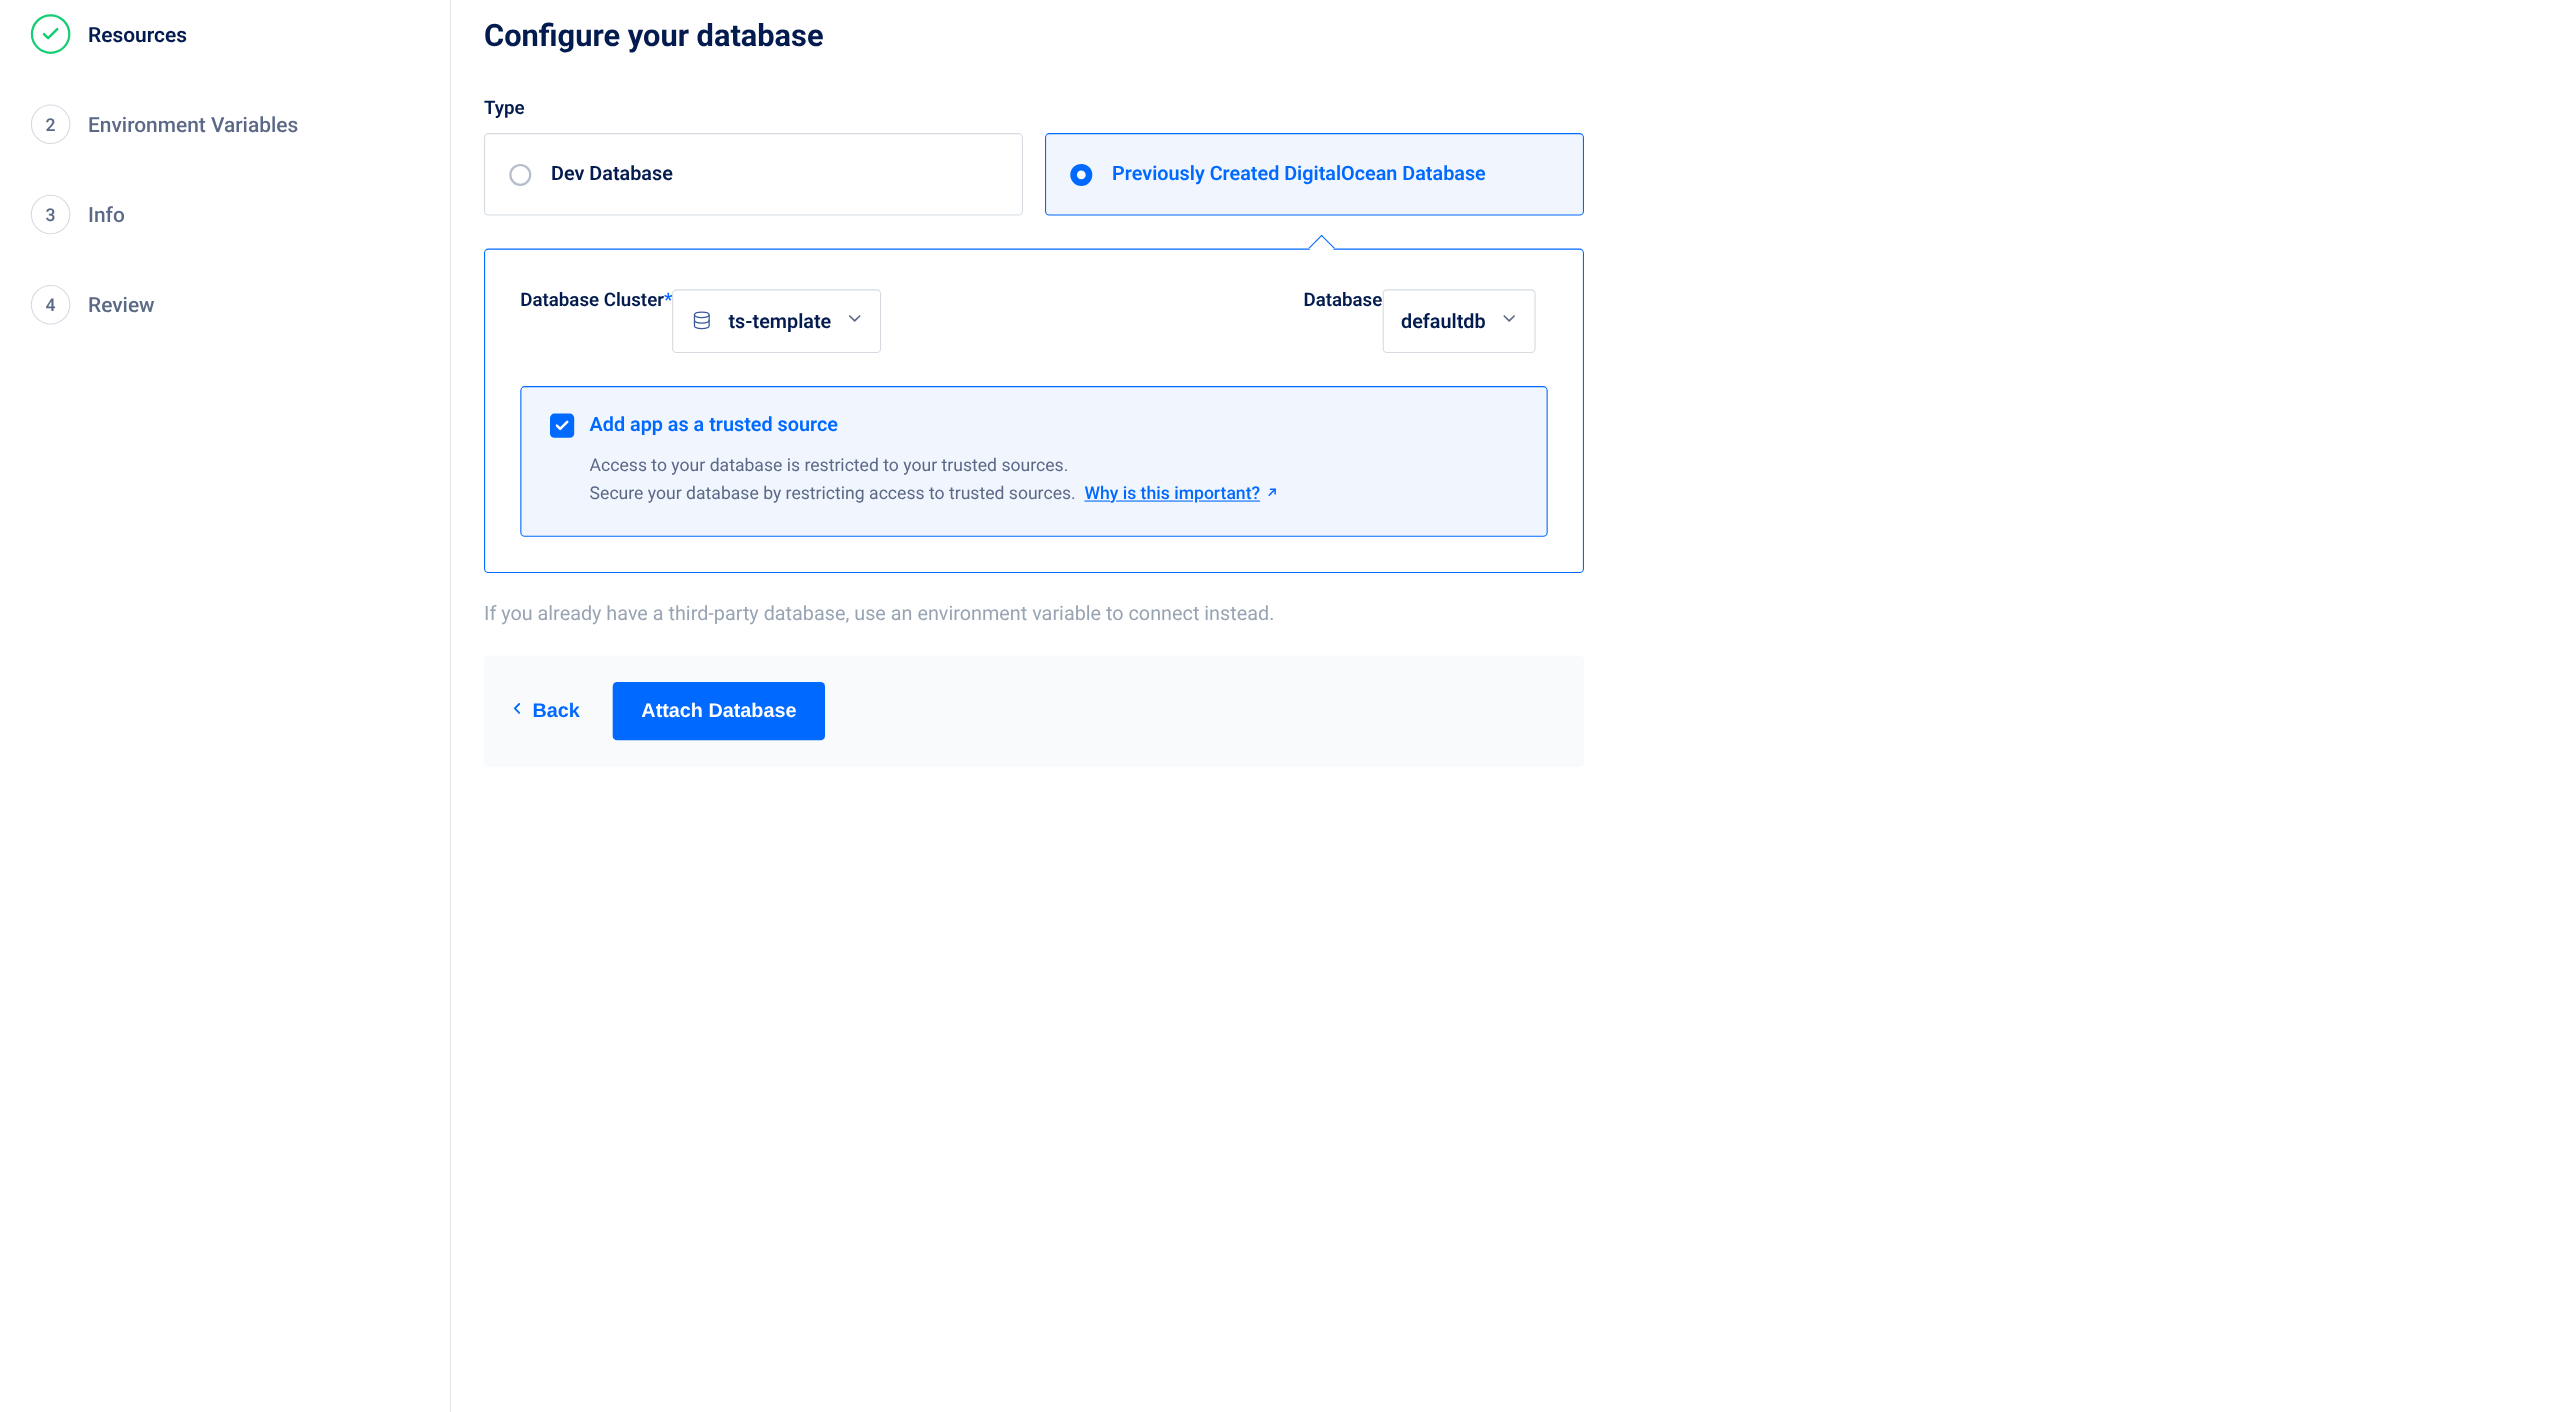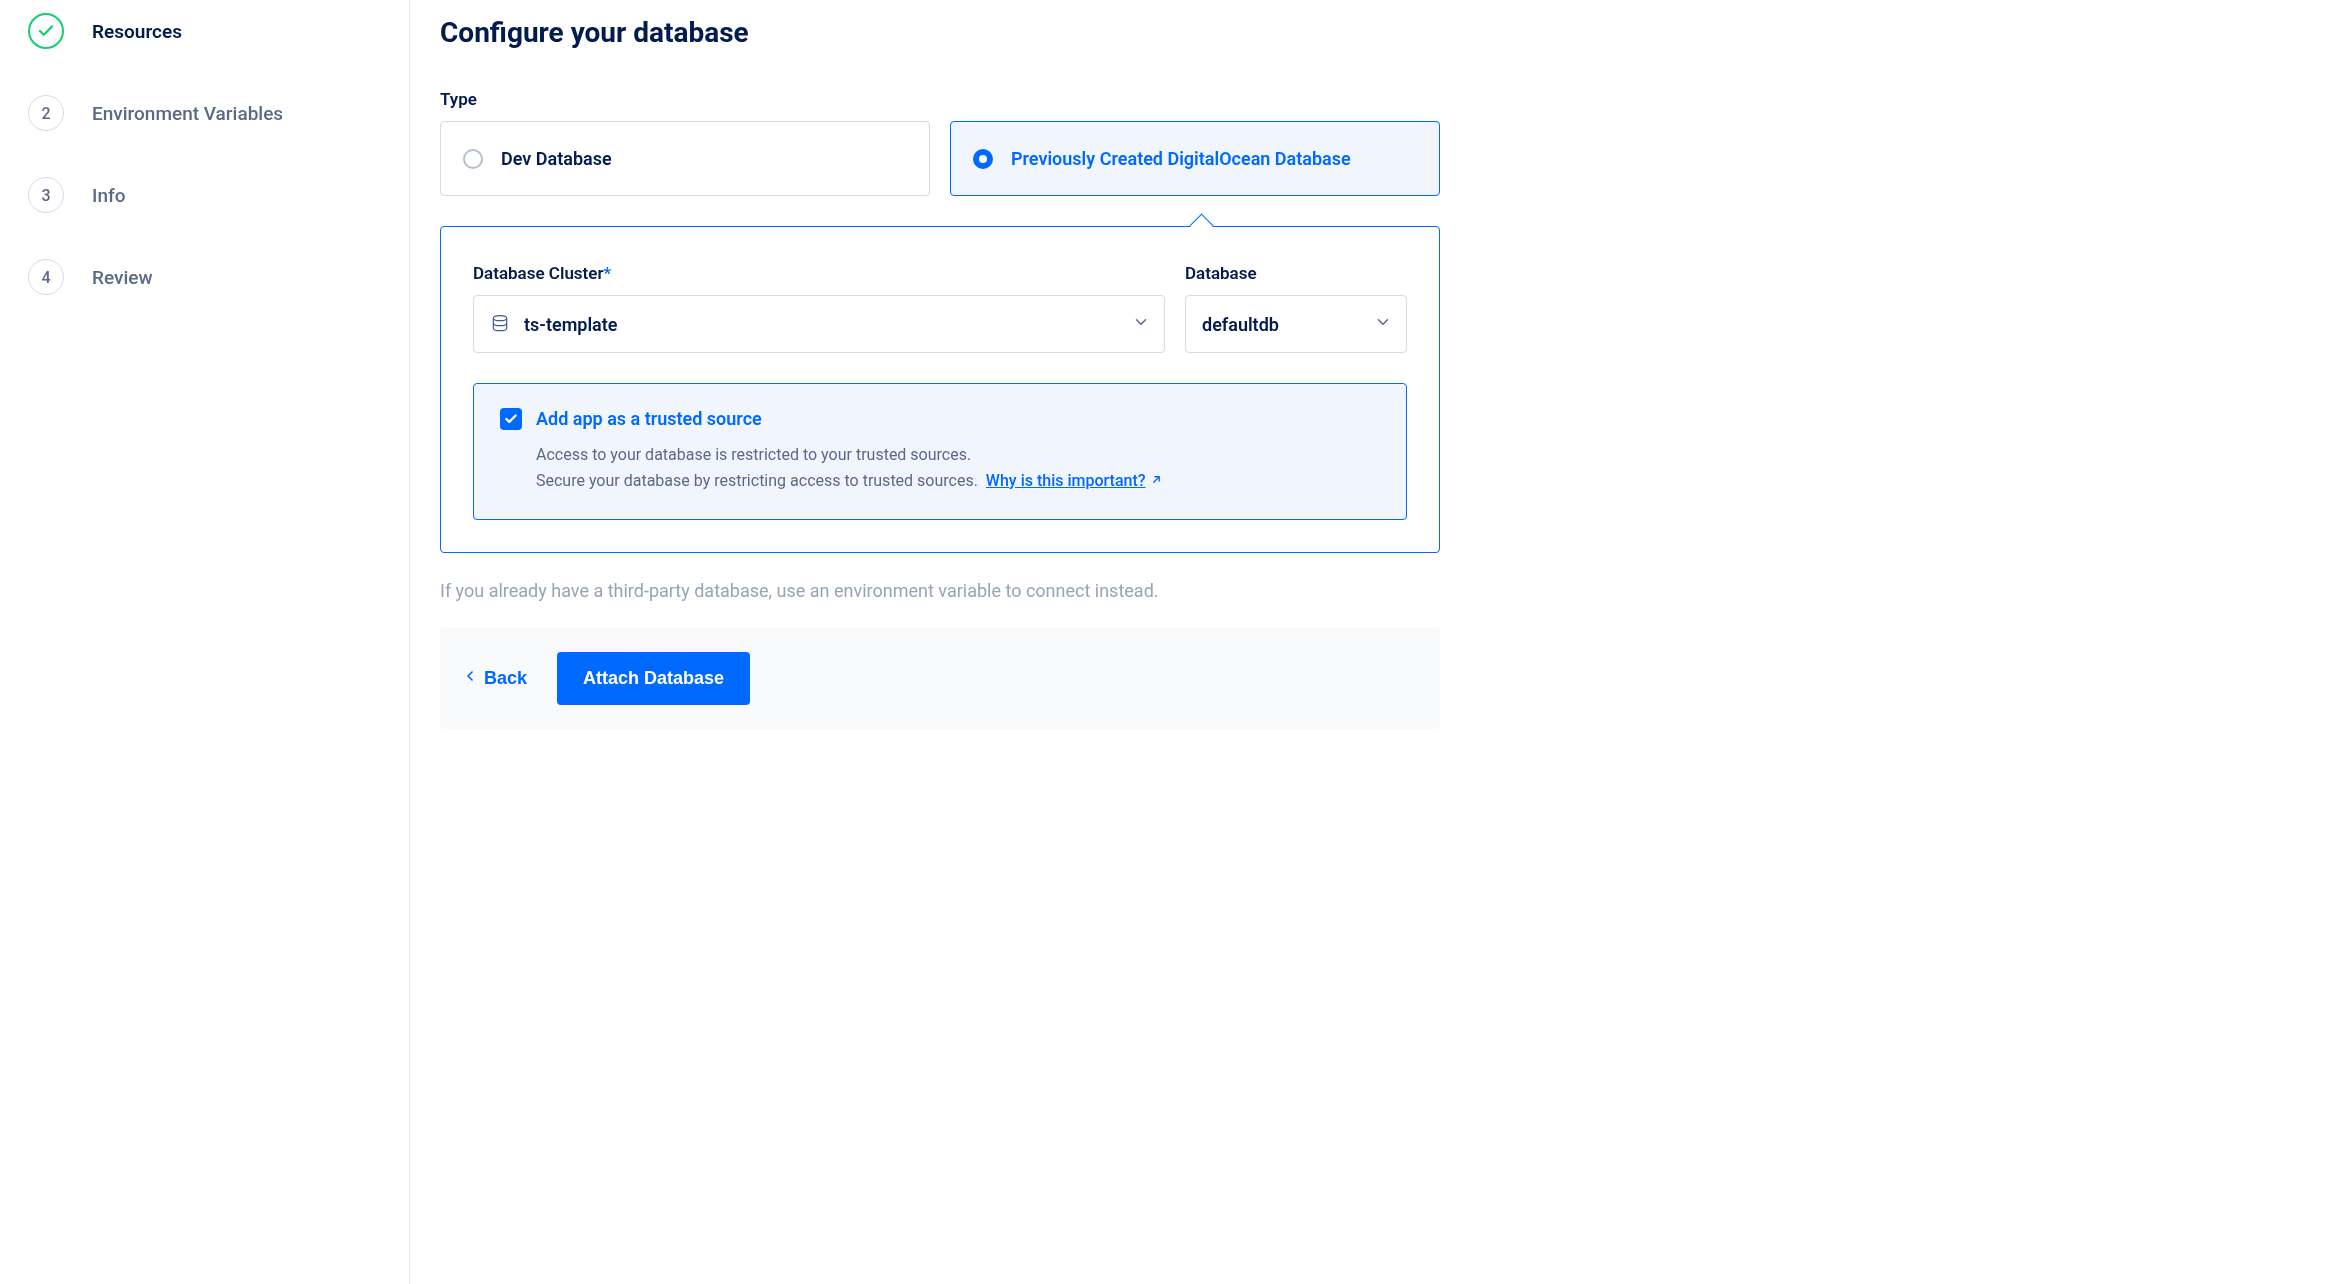--- a/index.html
+++ b/index.html
@@ -14,21 +14,21 @@
     
     .sidebar {
       width: 410px;
       border-right: 1px solid #E5E8EB;
       padding: 0 28px 28px;
     }
     .step-list { list-style: none; }
     .step-item {
       display: flex;
       align-items: center;
-      gap: 28px;
+      gap: 16px;
       padding: 13px 0;
       margin-bottom: 20px;
     }
     .step-circle {
       width: 36px; height: 36px;
       border-radius: 50%;
       display: flex; align-items: center; justify-content: center;
       flex-shrink: 0;
     }
     .step-circle--done {
@@ -123,21 +123,21 @@
       border-radius: 4px;
       padding: 36px 32px 32px;
       background: #fff;
     }
 
     .select-row {
       display: flex;
       gap: 20px;
       margin-bottom: 30px;
     }
-    .select-col { display: flex; flex-direction: column; }
+    .select-col { display: flex; flex-direction: row; }
     .select-col--cluster { flex: 1 1 auto; }
     .select-col--small { flex: 0 0 222px; }
     .select-label {
       font-size: 17px;
       font-weight: 600;
       color: #031B4E;
       margin-bottom: 12px;
     }
     .req-star { color: #0069FF; }
 

